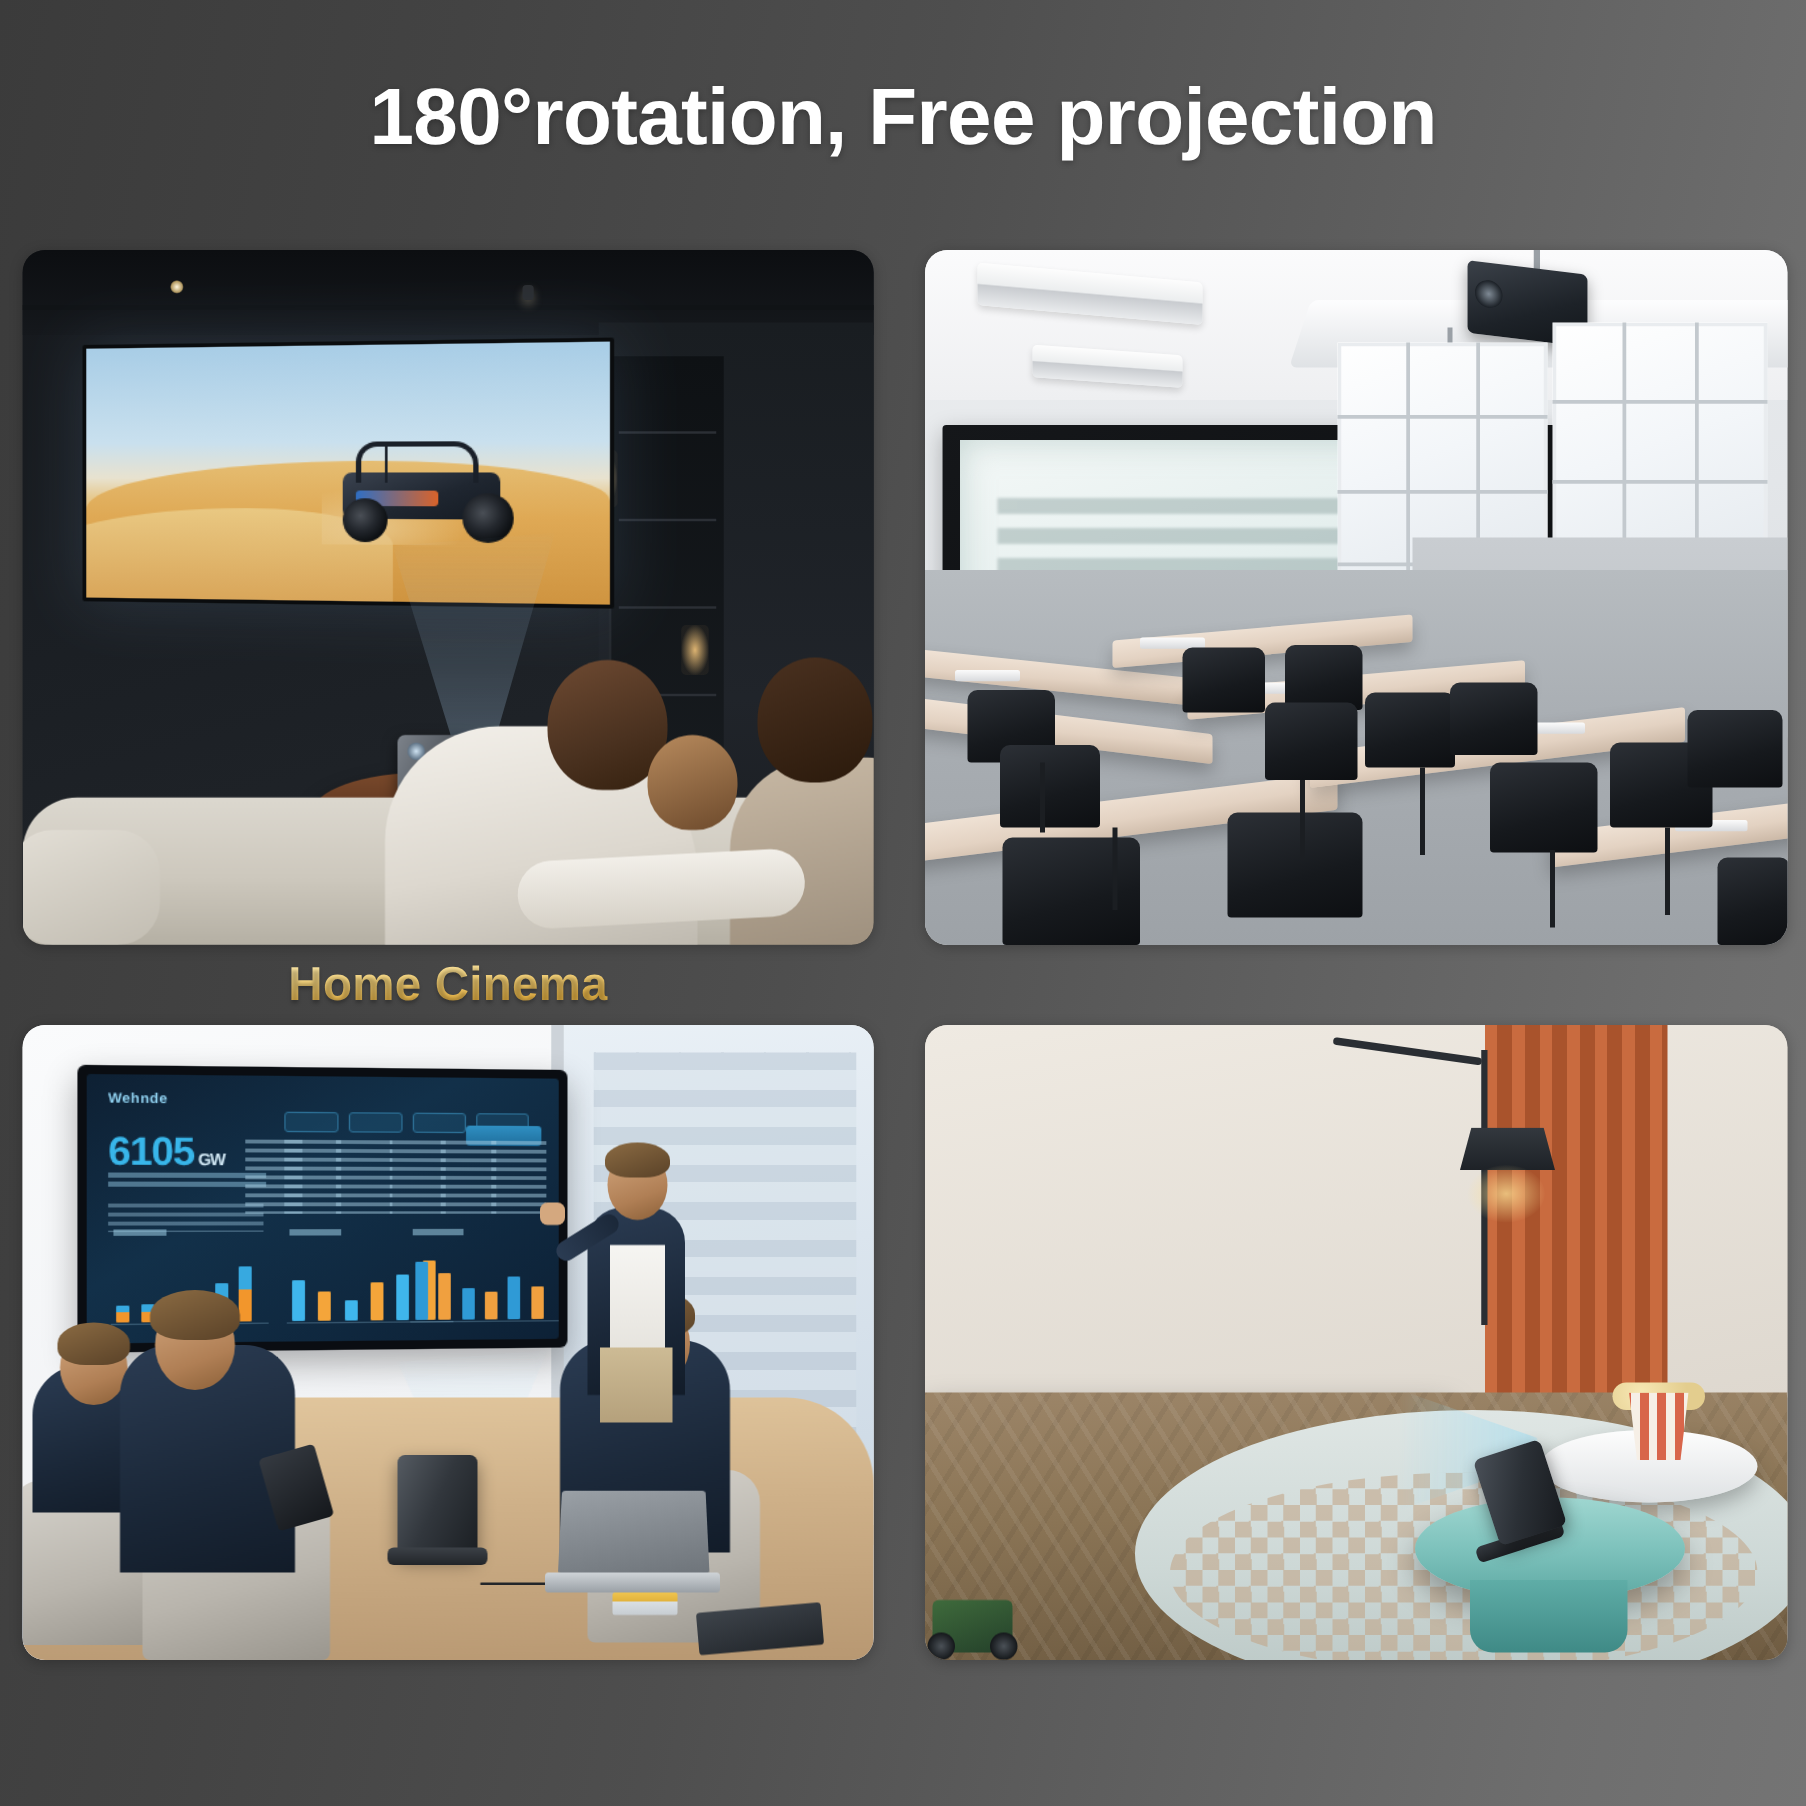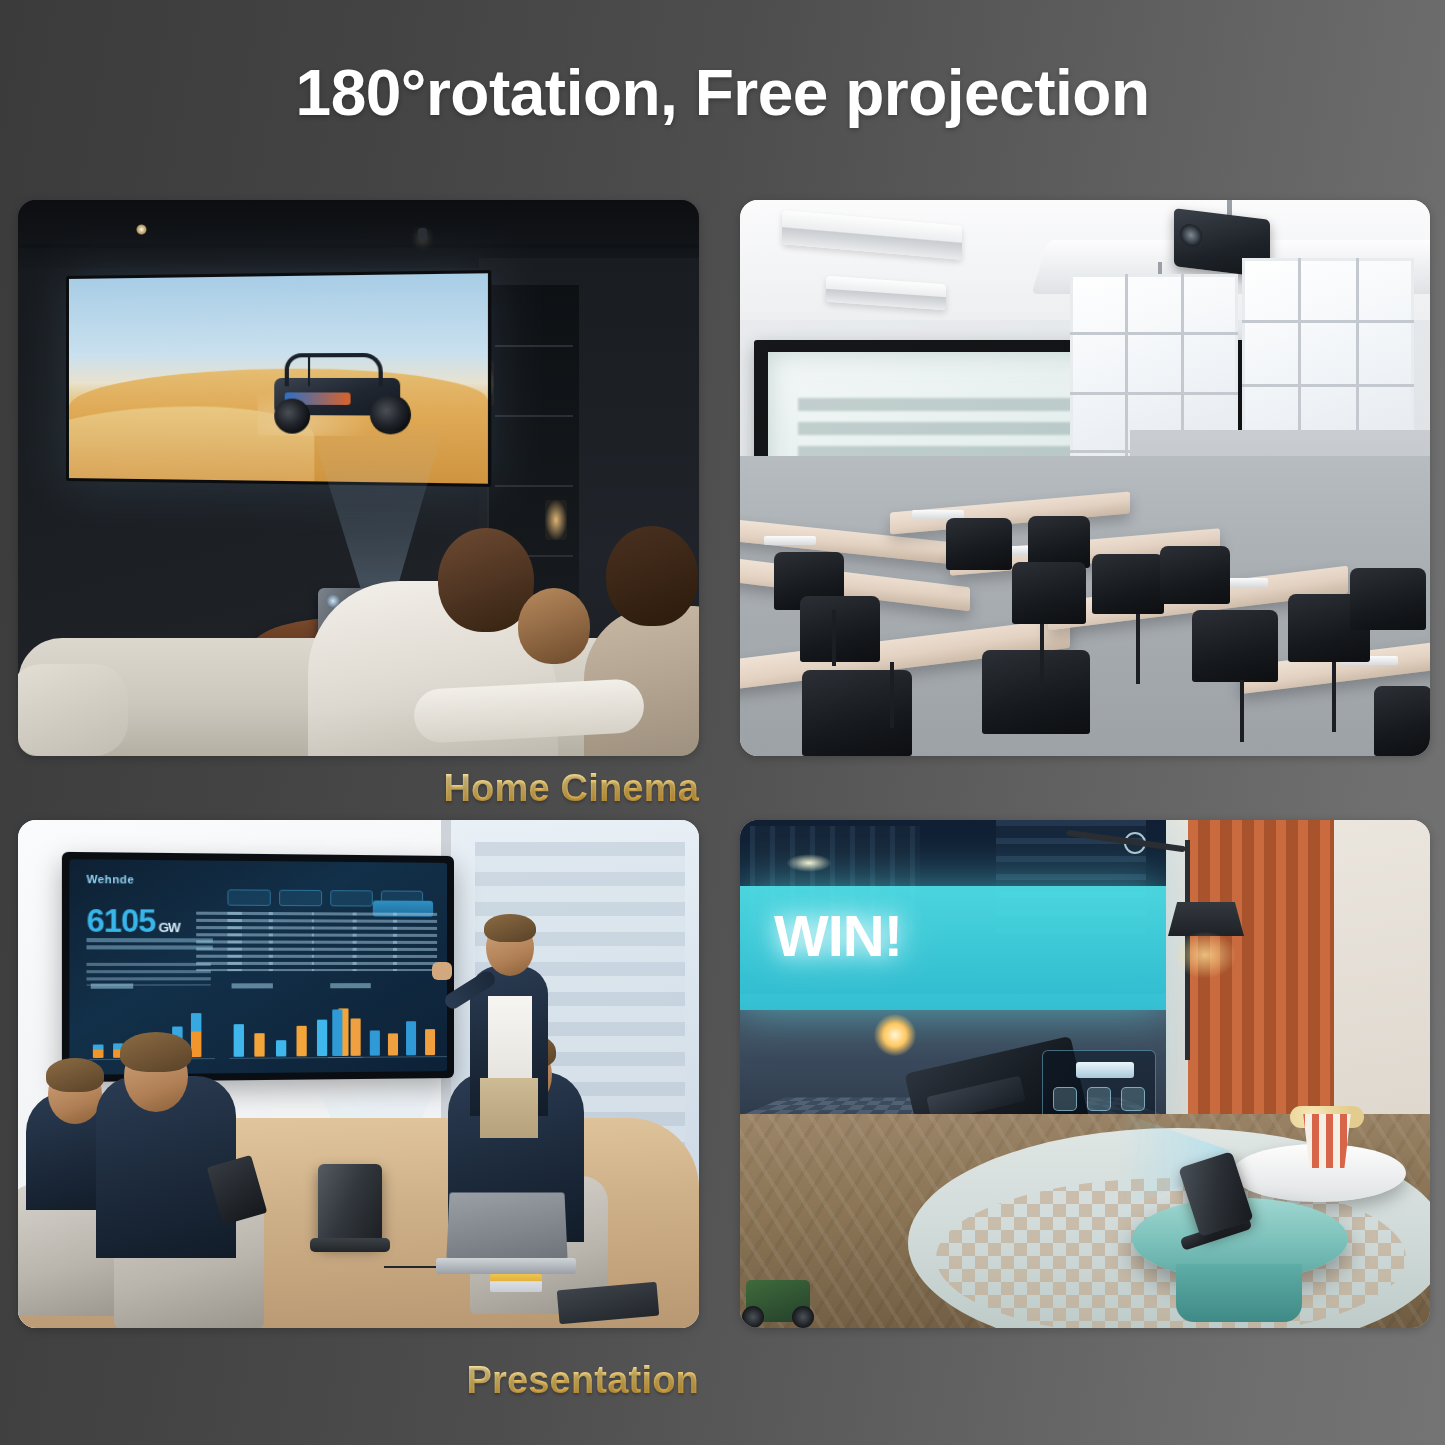--- a/index.html
+++ b/index.html
@@ -24,21 +24,21 @@
   .cap-tl{grid-column:1;grid-row:2;}
   .cell-tr{grid-column:2;grid-row:1;}
   .cap-tr{grid-column:2;grid-row:2;}
   .cell-bl{grid-column:1;grid-row:3;}
   .cap-bl{grid-column:1;grid-row:4;}
   .cell-br{grid-column:2;grid-row:3;}
   .cap-br{grid-column:2;grid-row:4;}
 
   .photo{position:relative;width:100%;height:100%;border-radius:18px;overflow:hidden;
     box-shadow:0 2px 10px rgba(0,0,0,.22);}
-  .caption{display:flex;align-items:center;justify-content:flex-end;}
+  .caption{display:flex;align-items:center;justify-content:center;}
   .caption span{
     font-size:38px;font-weight:700;letter-spacing:.2px;white-space:nowrap;
     background:linear-gradient(180deg,#fbe6a2 0%,#f3cf72 38%,#e0ae3d 72%,#f4d храм 100%);
     background:linear-gradient(180deg,#fdeeb5 0%,#f3d075 40%,#e2ad3b 78%,#edc濃 100%);
     background:linear-gradient(178deg,#fdeeb8 0%,#f5d47e 36%,#e3b043 74%,#f0cb6b 100%);
     -webkit-background-clip:text;background-clip:text;color:transparent;
     text-shadow:0 2px 3px rgba(0,0,0,.25);
   }
   .cap-tr span, .cap-br span{ padding-left:10px; }
 
@@ -552,48 +552,24 @@
       <div style="position:absolute;left:414px;bottom:348px;width:20px;height:18px;border-radius:6px;background:#d4a87f;"></div>
 
       <div class="proj3"></div>
       <div class="proj3b"></div>
       <div class="cord"></div>
       <div class="lap"></div>
       <div class="lapb"></div>
       <div class="book"></div>
       <div class="folder"></div>
     </div>
-    <div class="cap-bl caption">
-      <span>Presentation</span>
-    </div>
 
     <div class="cell-br photo gn">
       <div class="wallg"></div>
 
-      <div class="gscr">
-        <div class="gtop"></div>
-        <div class="gbldg"></div>
-        <div class="gbldg2"></div>
-        <div class="glight"></div>
-        <div class="ground">
-            <div class="tiles"></div>
-          </div>
-        <div class="banner"></div>
-        <div class="win-txt">WIN!</div>
-        <div class="muzzle"></div>
-        <div class="gun"></div>
-        <div class="gun2"></div>
-        <div class="hud">
-          <div class="hico" style="left:10px"></div>
-          <div class="hico" style="left:44px"></div>
-          <div class="hico" style="left:78px"></div>
-        </div>
-        <div class="hud-gun"></div>
-        <div class="circ"></div>
-      </div>
 
       <div class="curtain"></div>
       <div class="lampa"></div>
       <div class="lampp"></div>
       <div class="shade"></div>
       <div class="lampglow"></div>
 
       <div class="bench"></div>
       <div class="slats"></div>
       <div class="bleg" style="left:40px"></div>

